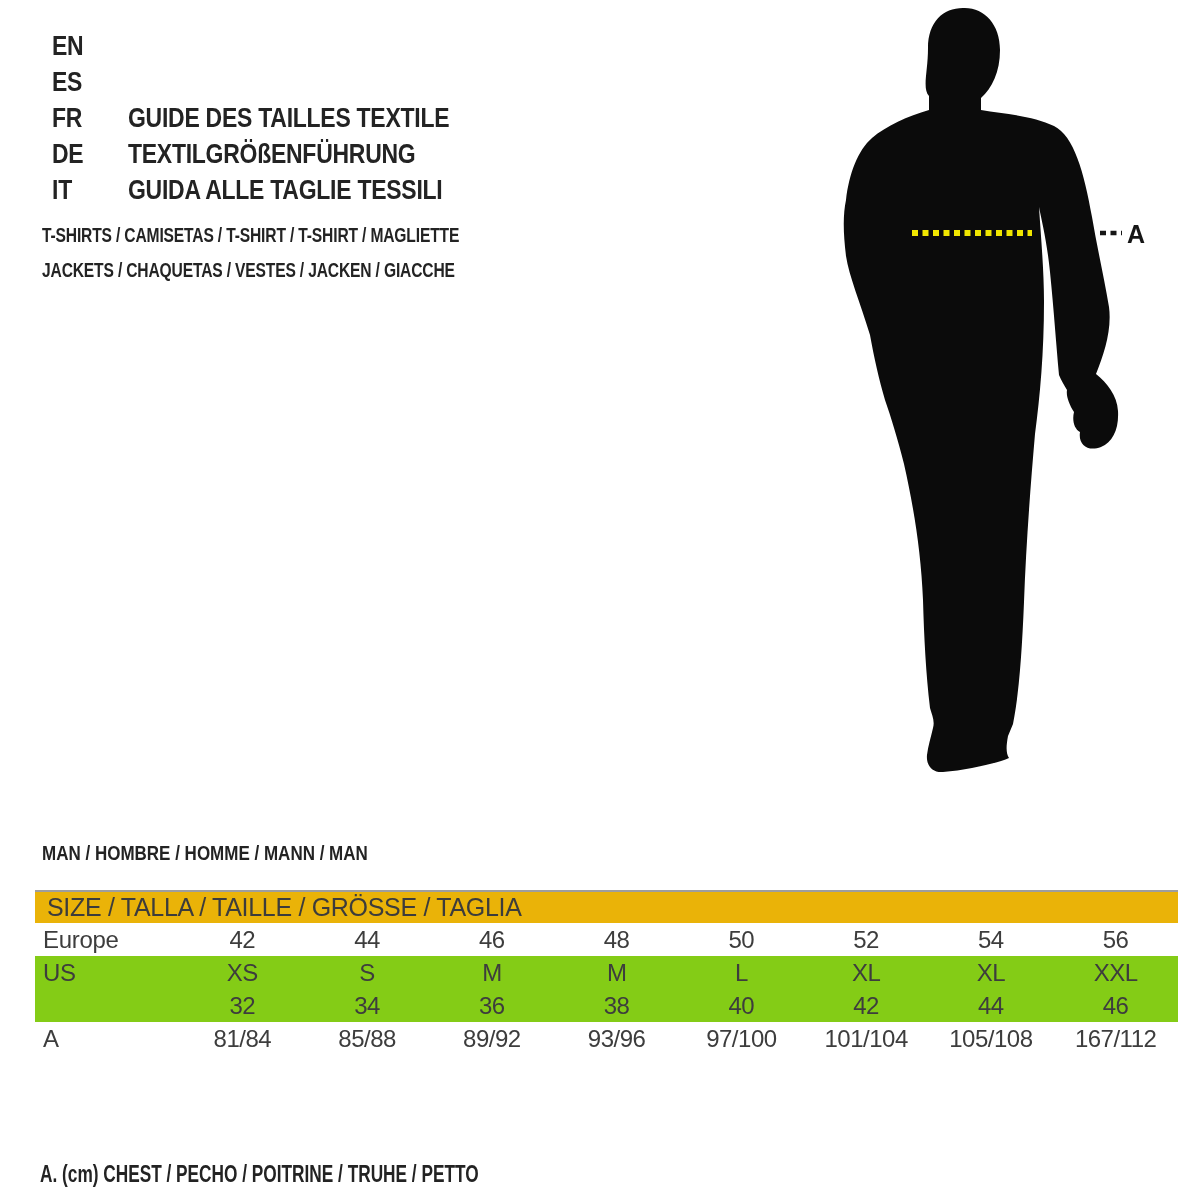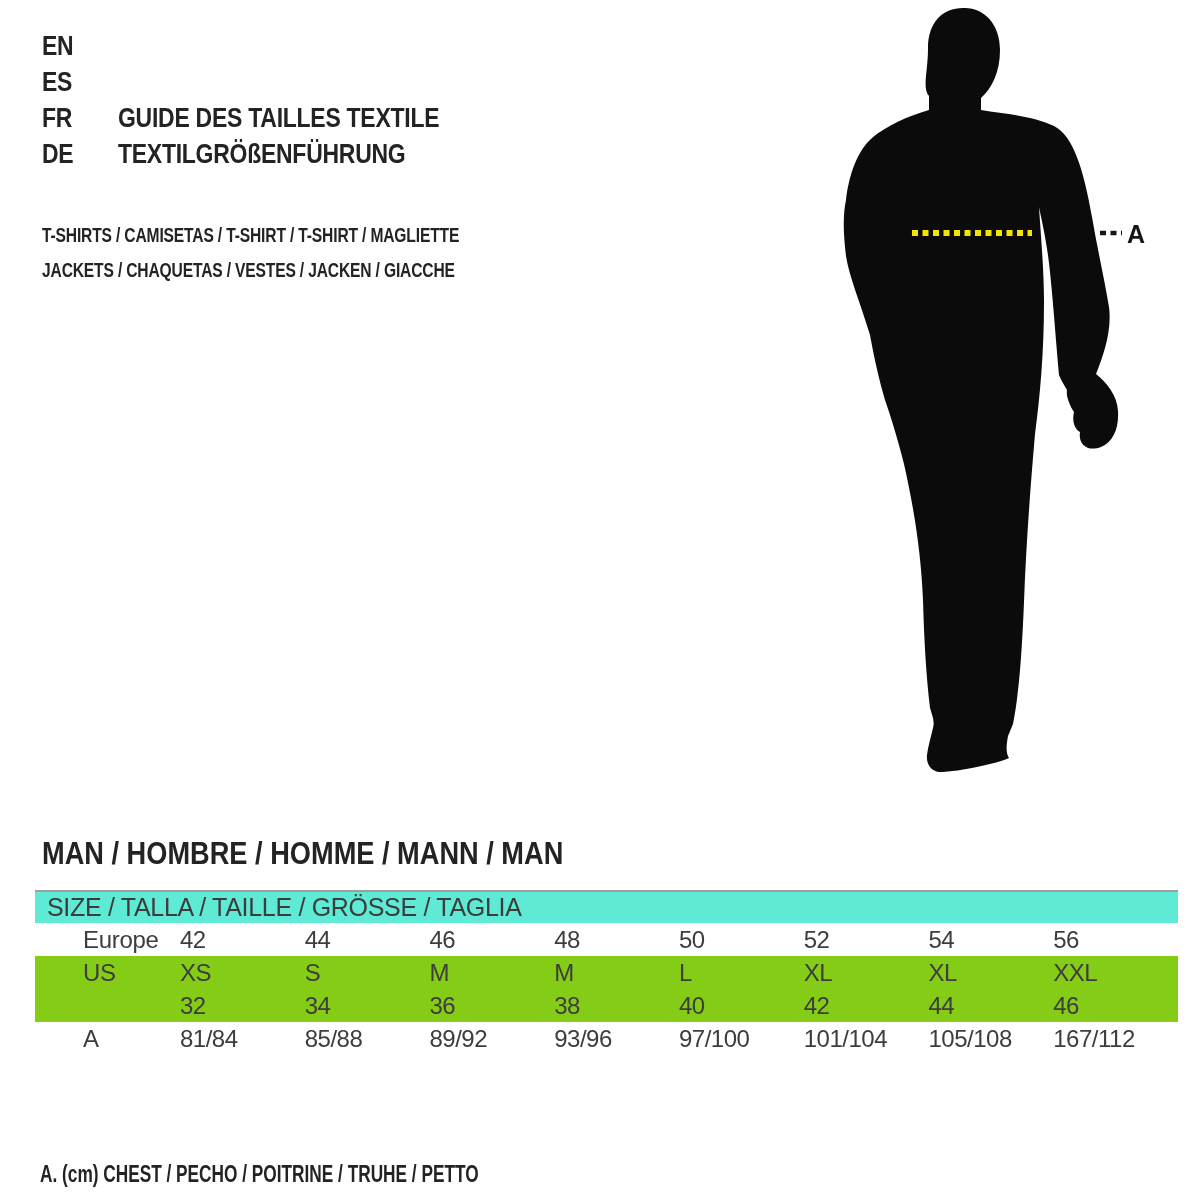--- a/index.html
+++ b/index.html
@@ -10,54 +10,54 @@
     font-family:"Liberation Sans", sans-serif;
     color:#232323;
     overflow:hidden;
   }
   .cond{display:inline-block;transform:scaleX(0.82);transform-origin:0 50%;white-space:nowrap;}
   .cond78{display:inline-block;transform:scaleX(0.78);transform-origin:0 50%;white-space:nowrap;}
   .cond85{display:inline-block;transform:scaleX(0.85);transform-origin:0 50%;white-space:nowrap;}
   .cond75{display:inline-block;transform:scaleX(0.75);transform-origin:0 50%;white-space:nowrap;}
 
   
-  .lang-block{position:absolute;left:42px;top:28px;}
+  .lang-block{position:absolute;left:52px;top:28px;}
   .lang-row{display:grid;grid-template-columns:76px auto;height:36px;line-height:36px;}
   .lang-row span{font-size:28px;font-weight:bold;letter-spacing:-0.3px;}
 
   
   .category-block{position:absolute;left:42px;top:218px;}
   .category-line{height:35px;line-height:35px;font-size:20px;font-weight:bold;letter-spacing:-0.2px;}
 
   
   .figure-wrap{position:absolute;left:828px;top:2px;width:320px;height:790px;}
   .figure-wrap svg{display:block;}
 
   
-  .section-title{position:absolute;left:42px;top:838px;font-size:32px;font-weight:bold;height:30px;line-height:30px;}
+  .section-title{position:absolute;left:42px;top:838px;font-size:20px;font-weight:bold;height:30px;line-height:30px;}
 
   
   .size-table{position:absolute;left:35px;top:890px;width:1143px;}
   .size-table-header{
     height:31px;line-height:31px;
-    background:#5eead4;
+    background:#eab308;
     border-top:2px solid #9e9e9e;
     padding-left:12px;
     font-size:25px;color:#3c3c3c;
     letter-spacing:-0.3px;
   }
   .size-row{
     display:grid;
     grid-template-columns:145px repeat(8, 1fr);
     height:33px;line-height:33px;
     font-size:24px;color:#3d3d3d;
   }
   .size-row.shaded{background:#84cc16;}
-  .size-row .row-label{padding-left:8px;text-align:left;letter-spacing:-0.3px;margin-left:40px;}
-  .size-row .cell{text-align:left;letter-spacing:-0.5px;}
+  .size-row .row-label{padding-left:8px;text-align:left;letter-spacing:-0.3px;}
+  .size-row .cell{text-align:center;letter-spacing:-0.5px;}
 
   
   .footnote{position:absolute;left:40px;top:1159px;font-size:23px;font-weight:bold;height:30px;line-height:30px;}
 </style>
 </head>
 <body>
 
 <div class="lang-block">
   <div class="lang-row">
     <span><span class="cond">EN</span></span>
@@ -65,20 +65,24 @@
   <div class="lang-row">
     <span><span class="cond">ES</span></span>
   </div>
   <div class="lang-row">
     <span><span class="cond">FR</span></span>
     <span><span class="cond">GUIDE DES TAILLES TEXTILE</span></span>
   </div>
   <div class="lang-row">
     <span><span class="cond">DE</span></span>
     <span><span class="cond">TEXTILGRÖßENFÜHRUNG</span></span>
+  </div>
+  <div class="lang-row">
+    <span><span class="cond">IT</span></span>
+    <span><span class="cond">GUIDA ALLE TAGLIE TESSILI</span></span>
   </div>
 </div>
 
 <div class="category-block">
   <div class="category-line"><span class="cond78">T-SHIRTS / CAMISETAS / T-SHIRT / T-SHIRT / MAGLIETTE</span></div>
   <div class="category-line"><span class="cond78">JACKETS / CHAQUETAS / VESTES / JACKEN / GIACCHE</span></div>
 </div>
 
 <div class="figure-wrap">
   <svg width="320" height="790" viewBox="0 0 320 790" xmlns="http://www.w3.org/2000/svg">

